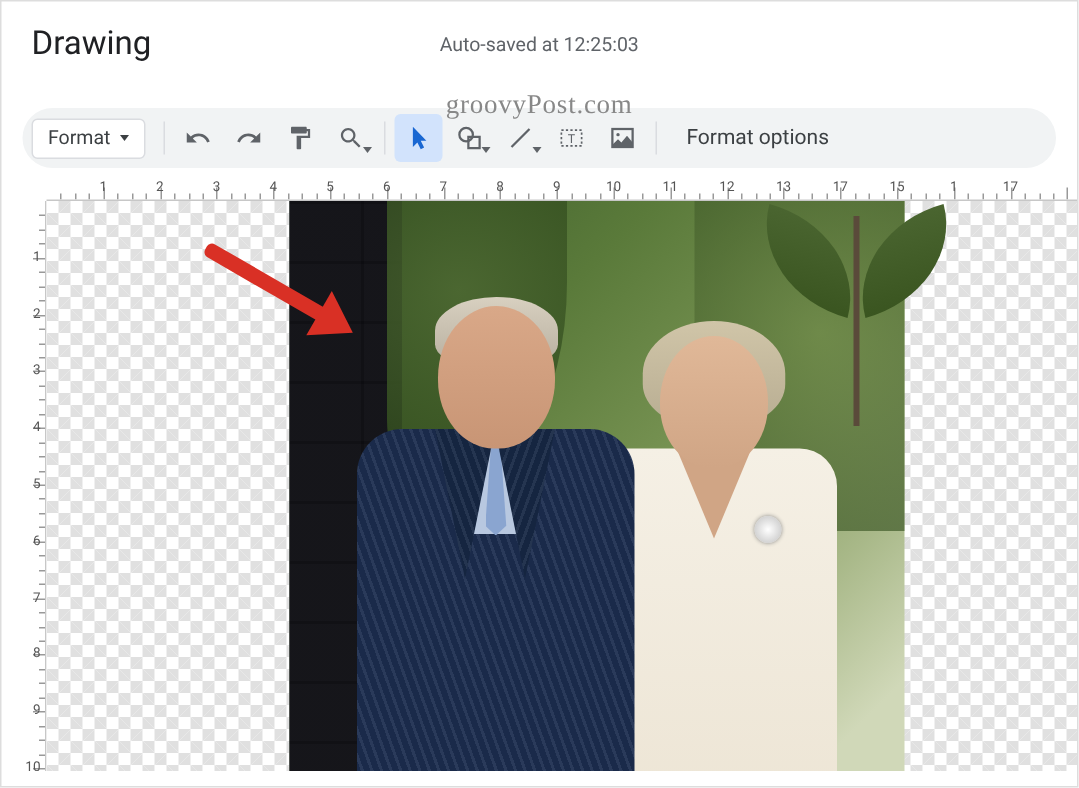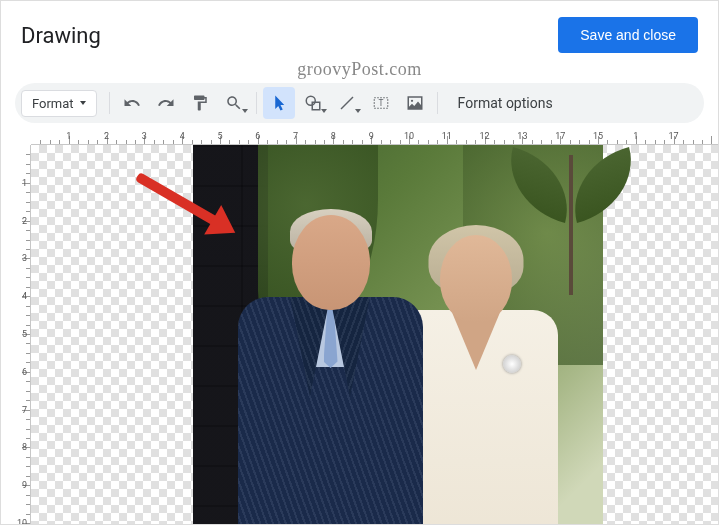--- a/index.html
+++ b/index.html
@@ -250,21 +250,21 @@
   border-top: 17px solid transparent;
   border-bottom: 17px solid transparent;
   border-left: 26px solid #d93025;
 }
 </style>
 </head>
 <body>
 
 <div class="header">
   <div class="title">Drawing</div>
-  <button class="save-btn">Save and close</button>
+  <div class="autosave">Auto-saved at 12:25:03</div>
 </div>
 
 <div class="watermark">groovyPost.com</div>
 
 <div class="toolbar">
   <div class="actions-btn">
     <span>Format</span>
     <span class="dropdown-caret"></span>
   </div>
   <div class="sep"></div>

